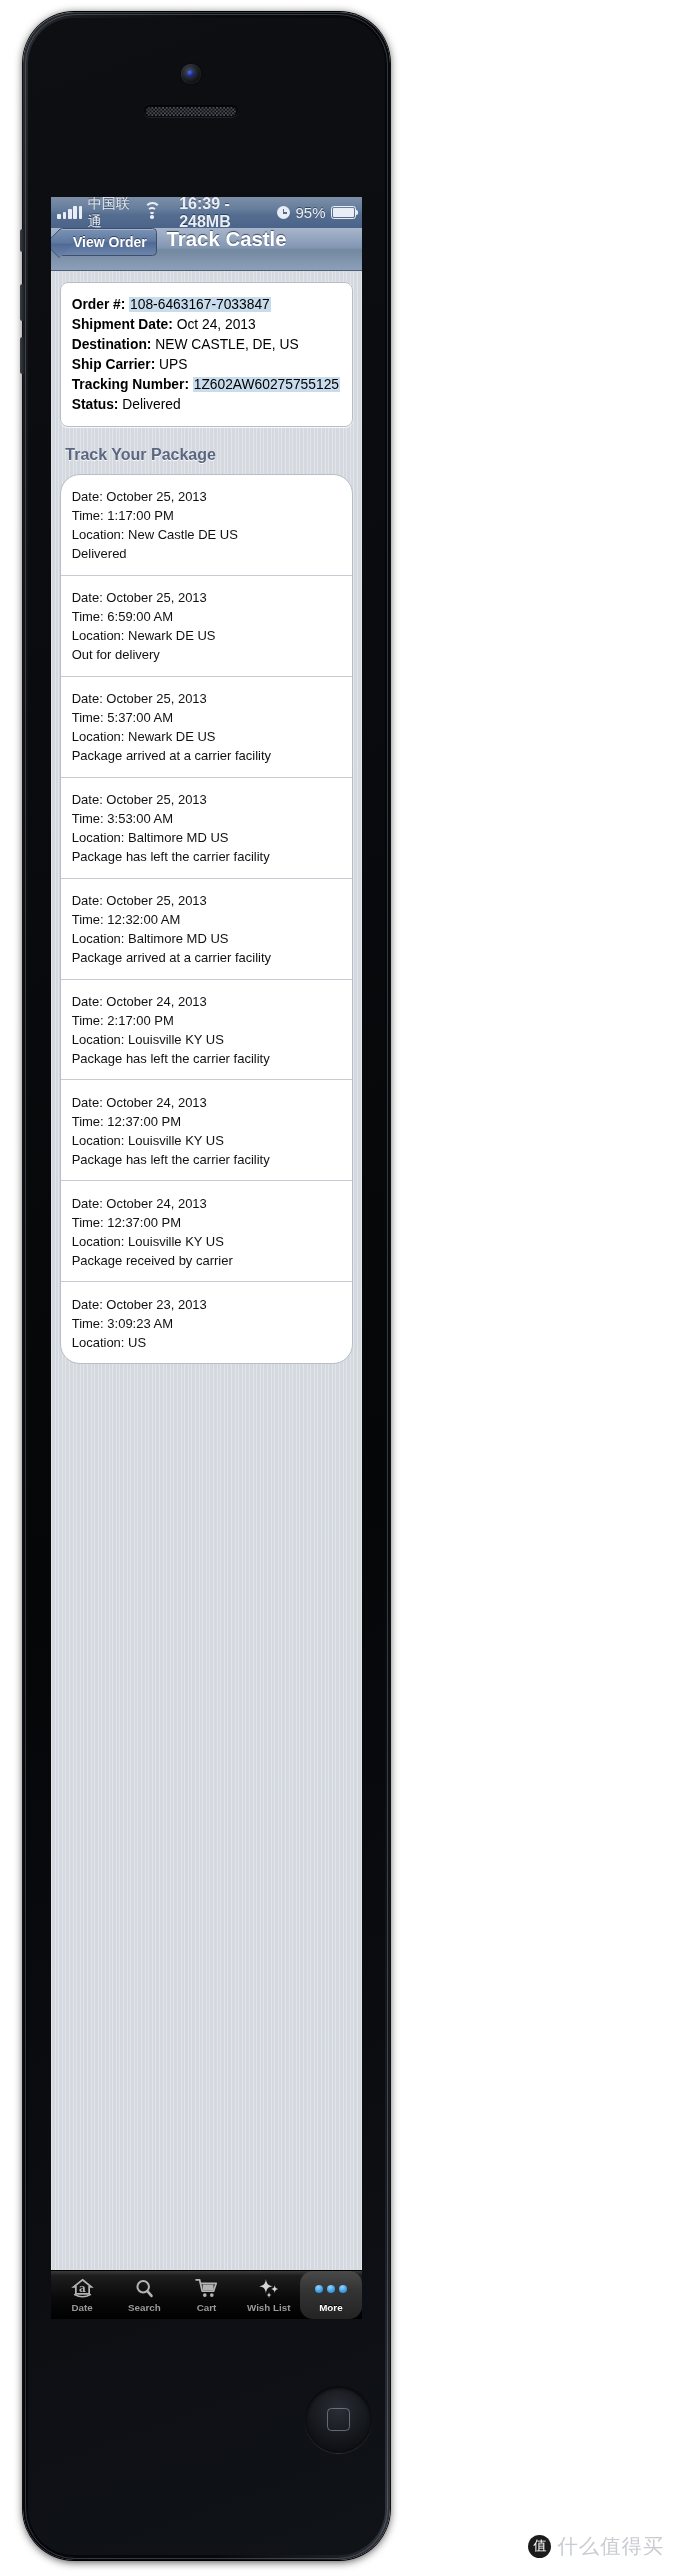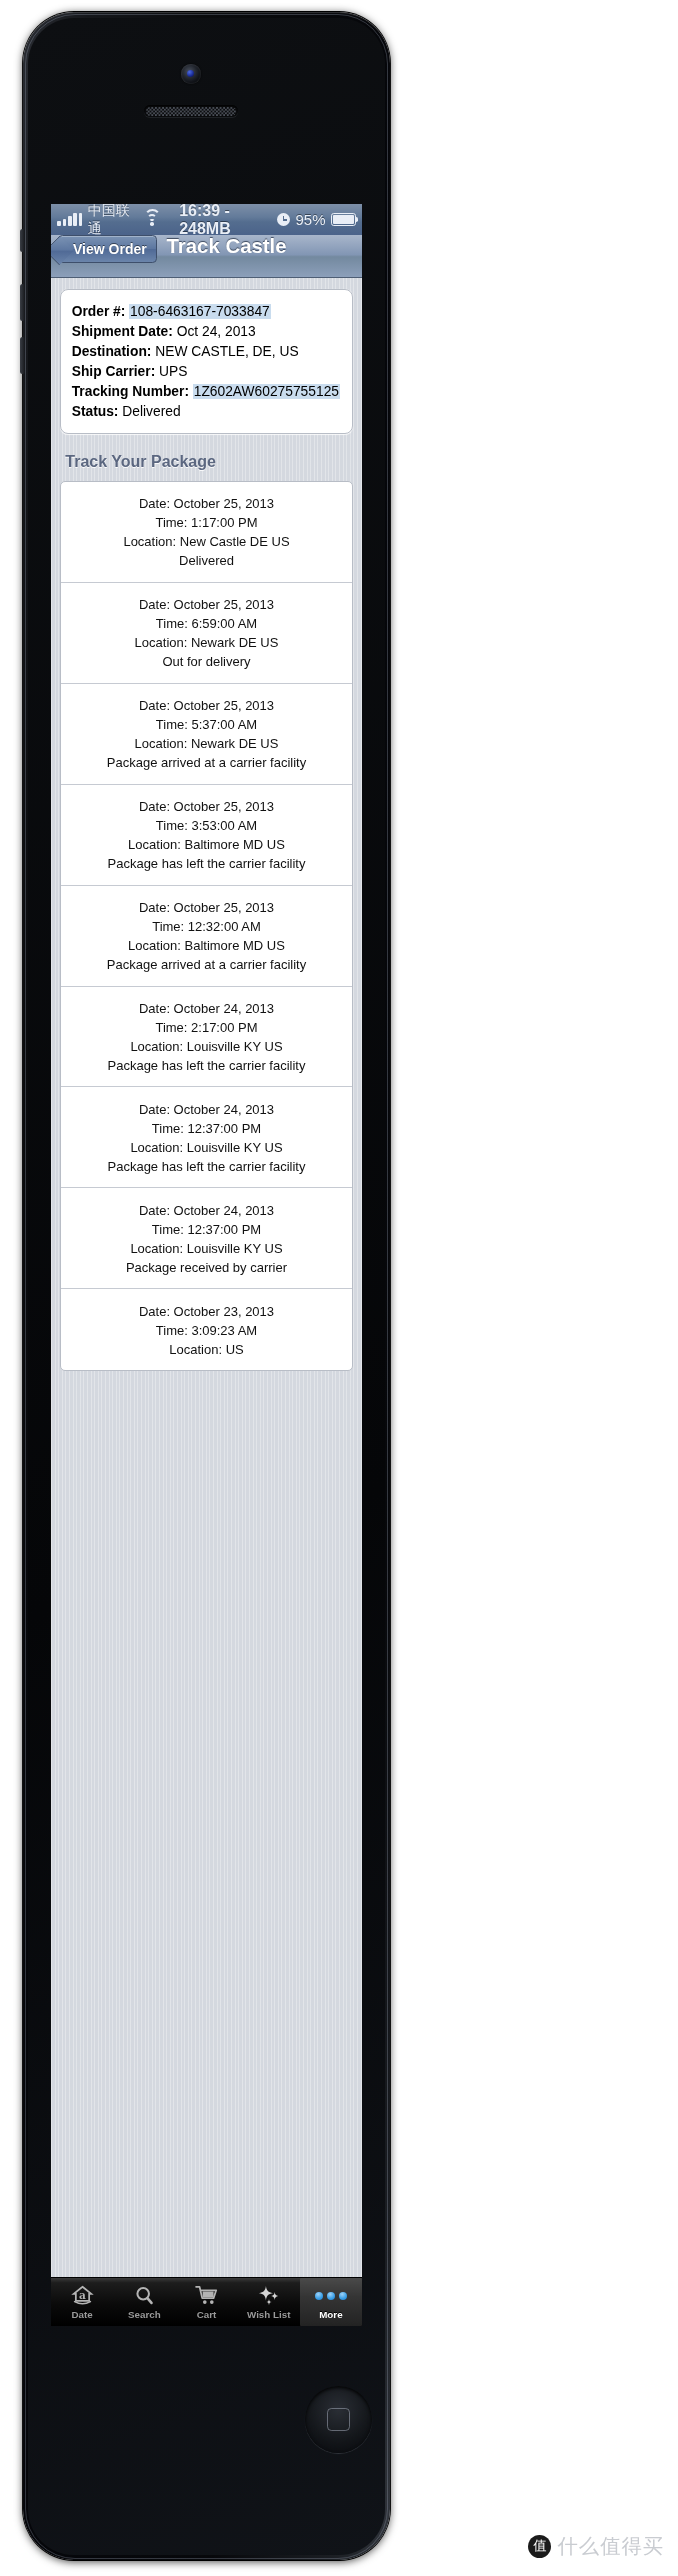--- a/index.html
+++ b/index.html
@@ -116,21 +116,21 @@
     position: absolute; left: 50%; top: 50%;
     width: 23px; height: 23px; margin: -11.5px 0 0 -11.5px;
     border-radius: 4.4px;
     border: 1.8px solid rgba(160,168,182,0.55);
   }
 
   
   .screen {
     position: absolute;
     left: 51px;
-    top: 204px;
+    top: 197px;
     width: 311px;
     height: 2122px;
     background: #d3d7de;
     overflow: hidden;
     z-index: 6;
   }
 
   
   .statusbar {
     position: relative;
@@ -286,23 +286,22 @@
     font-weight: bold;
     color: #5b6780;
     text-shadow: 0 0.9px 0 rgba(255,255,255,0.85);
     padding: 19.5px 5.3px 9.8px 5.3px;
   }
 
   
   .track-list {
     background: #ffffff;
     border: 0.9px solid #b8bdc6;
-    border-radius: 5px;
+    border-radius: 20px;
     overflow: hidden;
-    text-align: center;
   }
   .track-item {
     padding: 12.4px 10.7px 11.5px 10.7px;
     border-bottom: 0.9px solid #c6cad2;
   }
   .track-item:last-child { border-bottom: none; }
   .track-line {
     font-size: 13px;
     line-height: 19px;
     color: #111111;
@@ -320,21 +319,21 @@
     flex: 1 1 0;
     display: flex;
     flex-direction: column;
     align-items: center;
     justify-content: center;
     gap: 1.8px;
     position: relative;
   }
   .tab.selected {
     background: linear-gradient(180deg, #4a4a4a 0%, #343434 40%, #232323 100%);
-    border-radius: 1px;
+    border-radius: 13px;
   }
   .tab-icon {
     height: 23px; width: 27px;
     display: flex; align-items: center; justify-content: center;
   }
   .tab-label {
     font-size: 9.8px;
     font-weight: bold;
     color: #9a9a9a;
     text-shadow: 0 -0.9px 0 #000;

